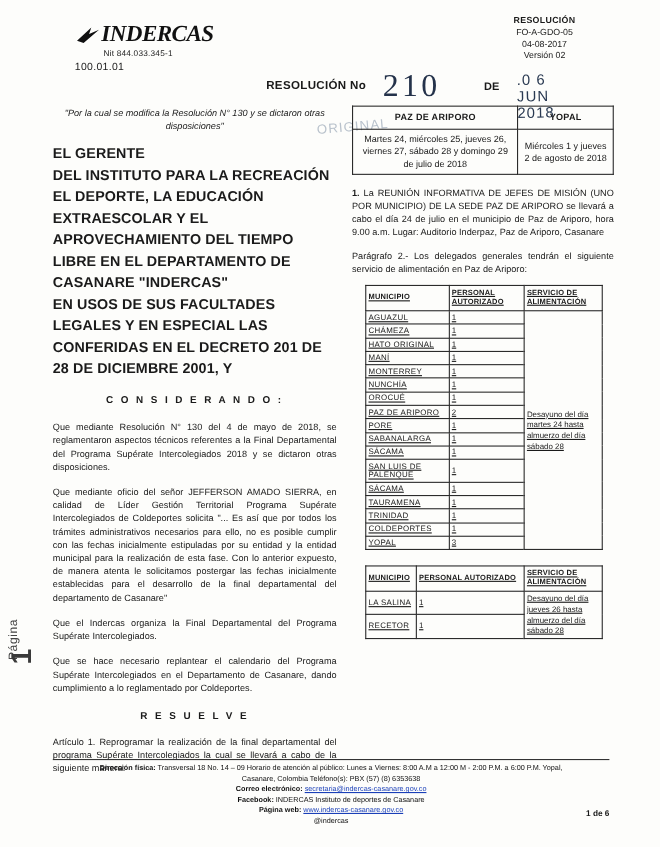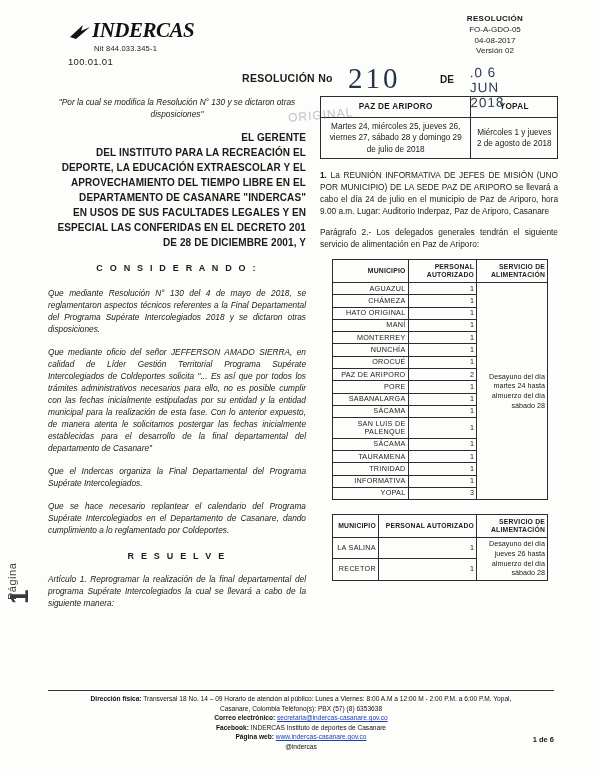--- a/index.html
+++ b/index.html
@@ -130,39 +130,39 @@
     text-align: justify;
   }
   .quote-top {
     font-style: italic;
     font-size: 8.3px;
     margin-bottom: 10px;
   }
   .center { text-align: center; }
   .bold { font-weight: bold; }
   .heading-blk {
-    text-align: right;
-    font-weight: bold;
-    font-size: 10px;
+    text-align: left;
+    font-weight: bold;
+    font-size: 13px;
     line-height: 1.5;
     letter-spacing: 0.1px;
     margin-bottom: 12px;
   }
   .considerando {
     text-align: center;
     font-weight: bold;
     font-size: 9px;
     letter-spacing: 2.2px;
     margin: 10px 0 12px 0;
   }
   .para {
     margin-bottom: 11px;
     text-align: justify;
   }
-  .ital { font-style: italic; }
+  .ital { }
   .resuelve {
     text-align: center;
     font-weight: bold;
     font-size: 9px;
     letter-spacing: 2.2px;
     margin: 14px 0 10px 0;
   }
 
   
   .colR {
@@ -195,24 +195,25 @@
   .r-para .num { font-weight: bold; }
 
   table.mun {
     border-collapse: collapse;
     width: 216px;
     margin: 6px 0 0 12px;
   }
   table.mun th, table.mun td {
     border: 1px solid #2b2b2b;
     font-size: 7.2px;
-    text-align: right;
+    text-align: left;
     vertical-align: middle;
     padding: 1.5px 2px;
     line-height: 1.15;
+    text-decoration: underline;
   }
   table.mun th {
     font-weight: bold;
     letter-spacing: 0.2px;
     padding: 3px 2px;
     font-size: 6.8px;
   }
   table.mun td.mname { letter-spacing: 0.3px; }
   table.mun td.serv {
     font-size: 7.2px;
@@ -402,21 +403,21 @@
         </tr>
         <tr>
           <td class="mname">TAURAMENA</td>
           <td>1</td>
         </tr>
         <tr>
           <td class="mname">TRINIDAD</td>
           <td>1</td>
         </tr>
         <tr>
-          <td class="mname">INFORMATIVA</td>
+          <td class="mname">COLDEPORTES</td>
           <td>1</td>
         </tr>
         <tr>
           <td class="mname">YOPAL</td>
           <td>3</td>
         </tr>
       </tbody>
         </table>
 
       <table class="mun mun2">

